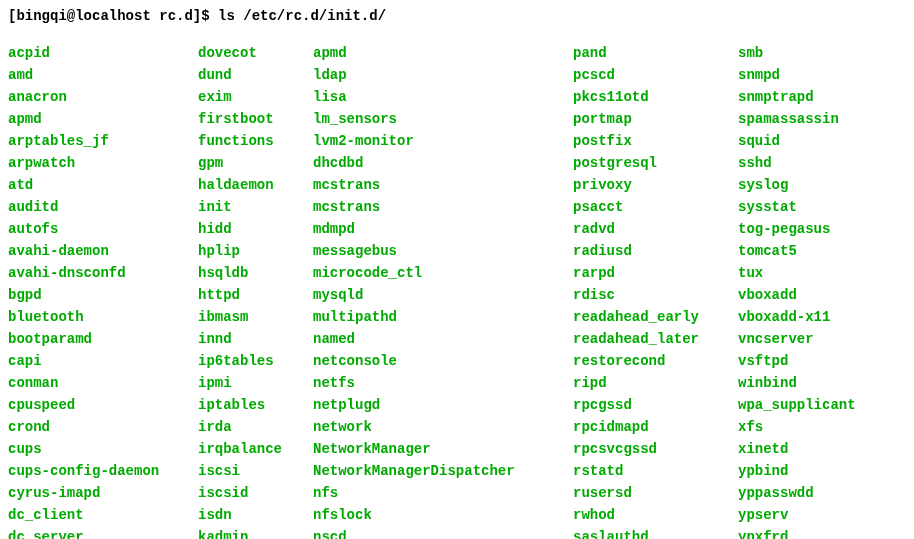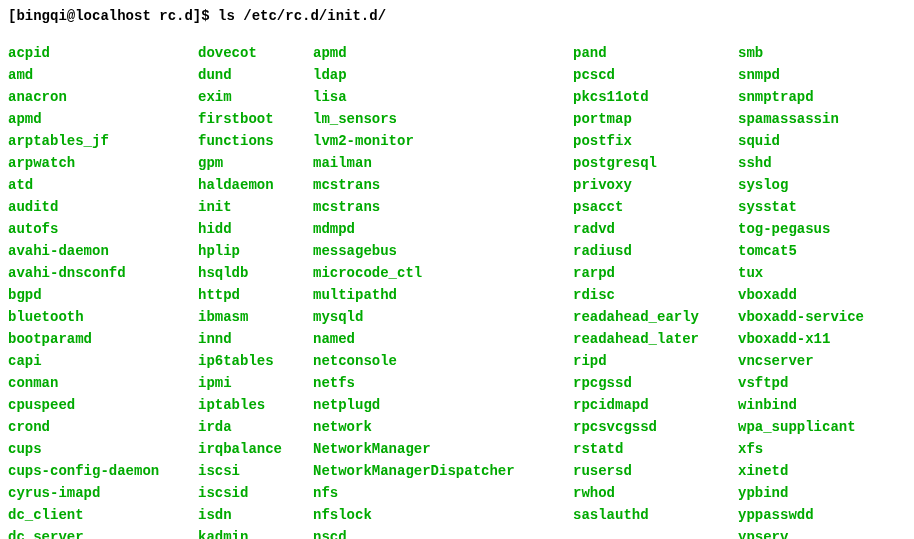--- a/index.html
+++ b/index.html
@@ -98,28 +98,28 @@
       <span class="file-entry">isdn</span>
       <span class="file-entry">kadmin</span>
       <span class="file-entry">kdump</span>
     </div>
   <div class="column col3">
       <span class="file-entry">apmd</span>
       <span class="file-entry">ldap</span>
       <span class="file-entry">lisa</span>
       <span class="file-entry">lm_sensors</span>
       <span class="file-entry">lvm2-monitor</span>
-      <span class="file-entry">mailman</span>
+      <span class="file-entry">dhcdbd</span>
       <span class="file-entry">mcstrans</span>
       <span class="file-entry">mcstrans</span>
       <span class="file-entry">mdmpd</span>
       <span class="file-entry">messagebus</span>
       <span class="file-entry">microcode_ctl</span>
+      <span class="file-entry">mysqld</span>
       <span class="file-entry">multipathd</span>
-      <span class="file-entry">mysqld</span>
       <span class="file-entry">named</span>
       <span class="file-entry">netconsole</span>
       <span class="file-entry">netfs</span>
       <span class="file-entry">netplugd</span>
       <span class="file-entry">network</span>
       <span class="file-entry">NetworkManager</span>
       <span class="file-entry">NetworkManagerDispatcher</span>
       <span class="file-entry">nfs</span>
       <span class="file-entry">nfslock</span>
       <span class="file-entry">nscd</span>
@@ -133,20 +133,21 @@
       <span class="file-entry">postfix</span>
       <span class="file-entry">postgresql</span>
       <span class="file-entry">privoxy</span>
       <span class="file-entry">psacct</span>
       <span class="file-entry">radvd</span>
       <span class="file-entry">radiusd</span>
       <span class="file-entry">rarpd</span>
       <span class="file-entry">rdisc</span>
       <span class="file-entry">readahead_early</span>
       <span class="file-entry">readahead_later</span>
+      <span class="file-entry">restorecond</span>
       <span class="file-entry">ripd</span>
       <span class="file-entry">rpcgssd</span>
       <span class="file-entry">rpcidmapd</span>
       <span class="file-entry">rpcsvcgssd</span>
       <span class="file-entry">rstatd</span>
       <span class="file-entry">rusersd</span>
       <span class="file-entry">rwhod</span>
       <span class="file-entry">saslauthd</span>
     </div>
   <div class="column col5">
@@ -155,21 +156,20 @@
       <span class="file-entry">snmptrapd</span>
       <span class="file-entry">spamassassin</span>
       <span class="file-entry">squid</span>
       <span class="file-entry">sshd</span>
       <span class="file-entry">syslog</span>
       <span class="file-entry">sysstat</span>
       <span class="file-entry">tog-pegasus</span>
       <span class="file-entry">tomcat5</span>
       <span class="file-entry">tux</span>
       <span class="file-entry">vboxadd</span>
-      <span class="file-entry">vboxadd-service</span>
       <span class="file-entry">vboxadd-x11</span>
       <span class="file-entry">vncserver</span>
       <span class="file-entry">vsftpd</span>
       <span class="file-entry">winbind</span>
       <span class="file-entry">wpa_supplicant</span>
       <span class="file-entry">xfs</span>
       <span class="file-entry">xinetd</span>
       <span class="file-entry">ypbind</span>
       <span class="file-entry">yppasswdd</span>
       <span class="file-entry">ypserv</span>

